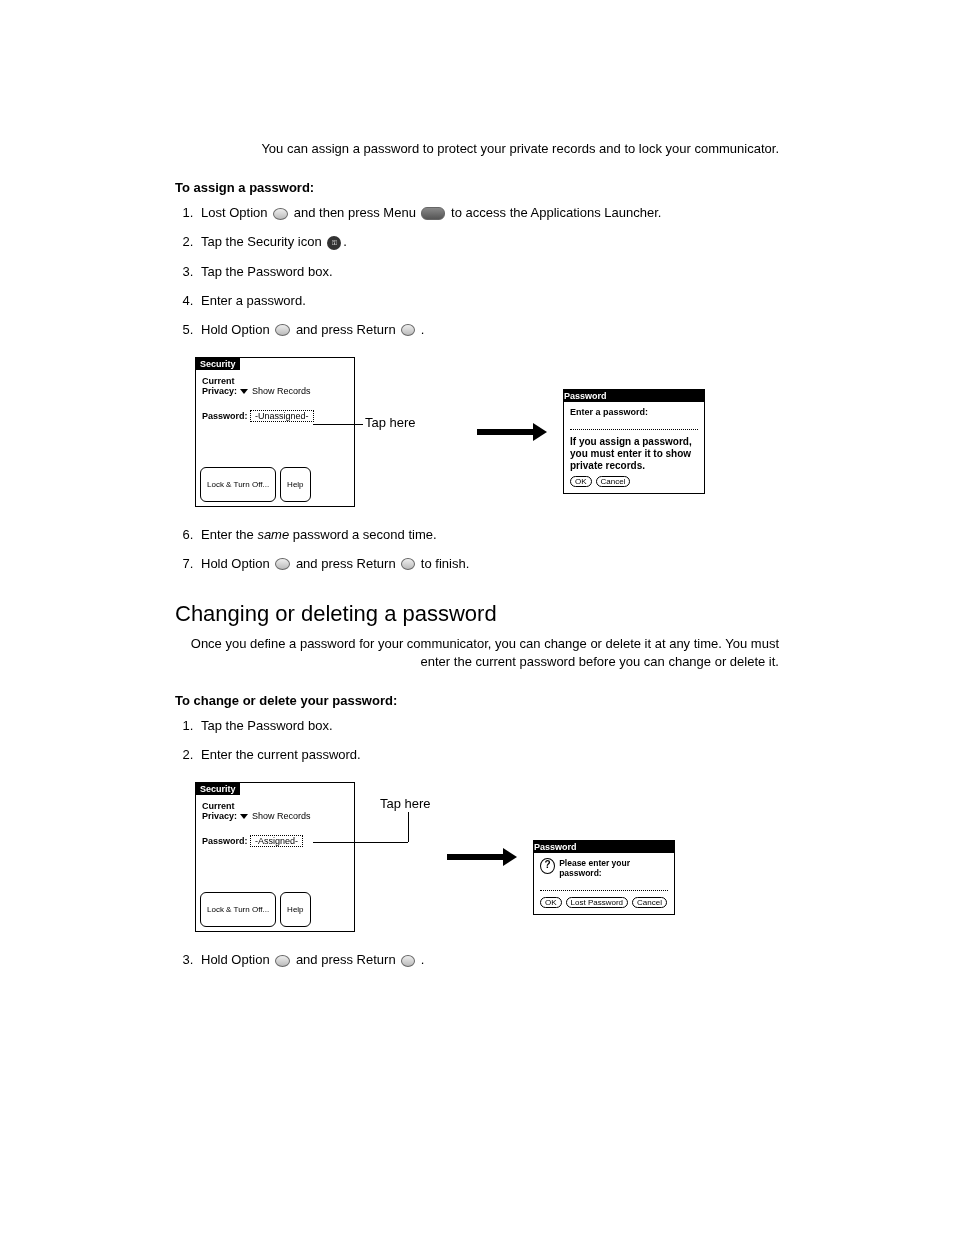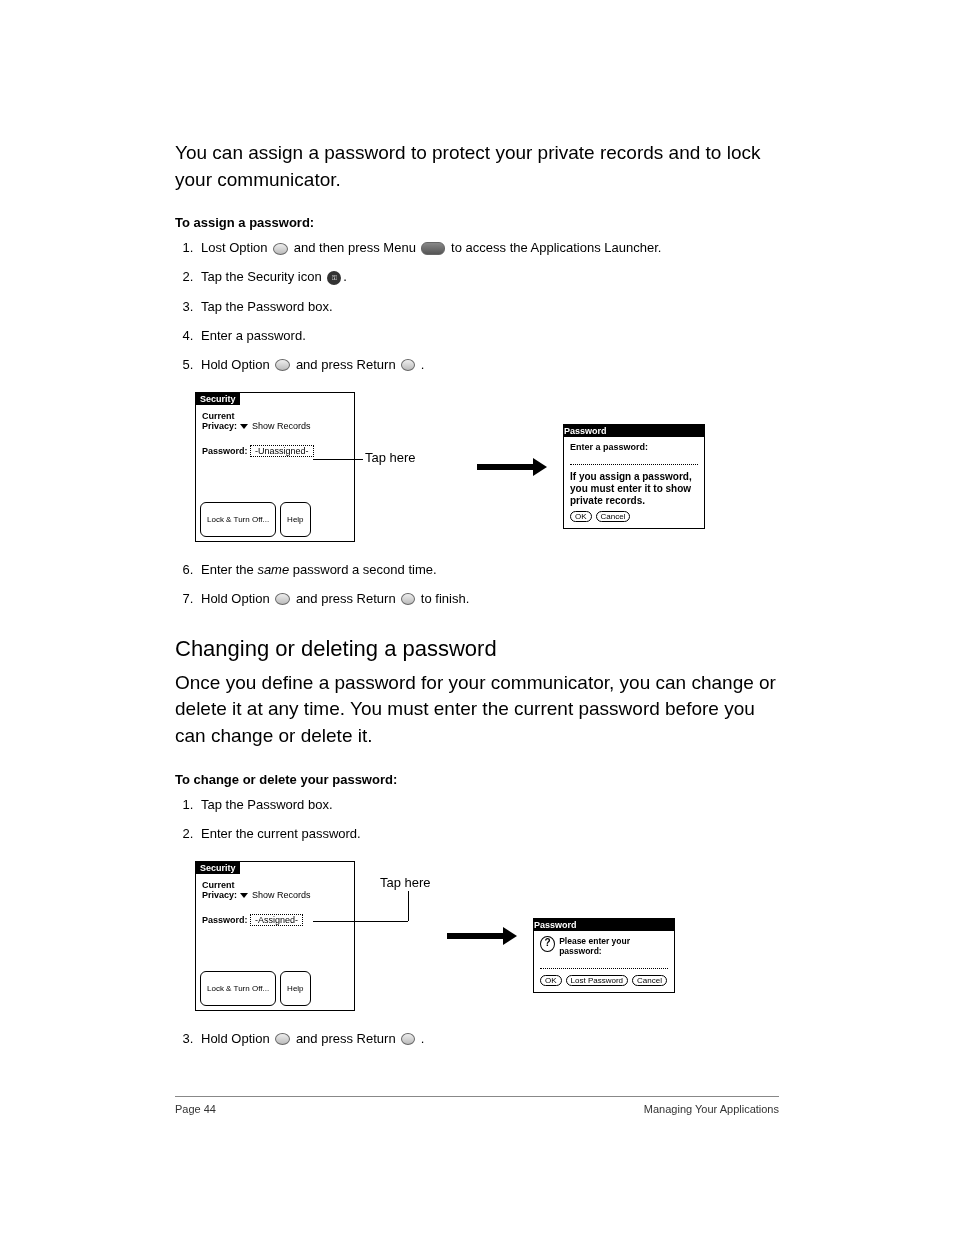--- a/index.html
+++ b/index.html
@@ -16,23 +16,24 @@
     box-sizing: border-box;
     padding: 140px 175px 0 175px;
   }
   h2 {
     font-size: 22px;
     font-weight: normal;
     margin: 0 0 8px 0;
     color: #000;
   }
   p.intro {
-    font-size: 19px;
+    font-size: 13px;
     margin: 0 0 22px 0;
     line-height: 1.4;
+    text-align: right;
   }
   p.subhead {
     font-size: 13px;
     font-weight: bold;
     margin: 0 0 10px 0;
   }
   ol {
     margin: 0 0 20px 0;
     padding-left: 22px;
     font-size: 13px;
@@ -372,18 +373,14 @@
       <li>
         <span>Hold Option </span>
         <span class="inline-icon icon-oval"></span>
         <span> and press Return </span>
         <span class="inline-icon icon-return"></span>
         <span>.</span>
       </li>
     </ol>
   </div>
 
-  <div class="footer">
-    <span>Page 44</span>
-    <span>Managing Your Applications</span>
-  </div>
 
 </div>
 
 </body></html>

